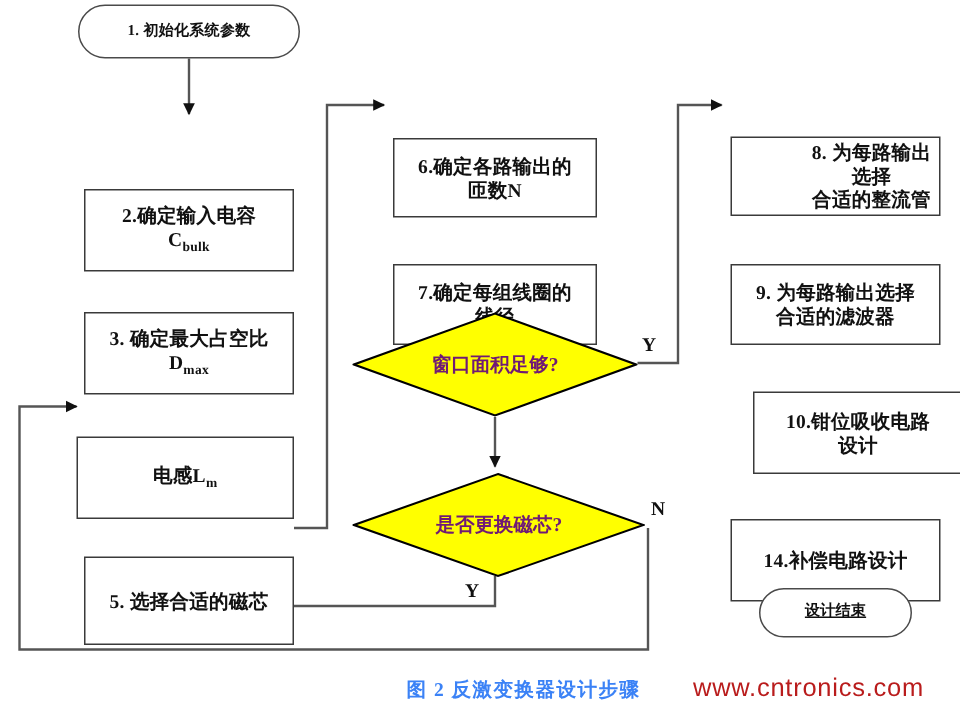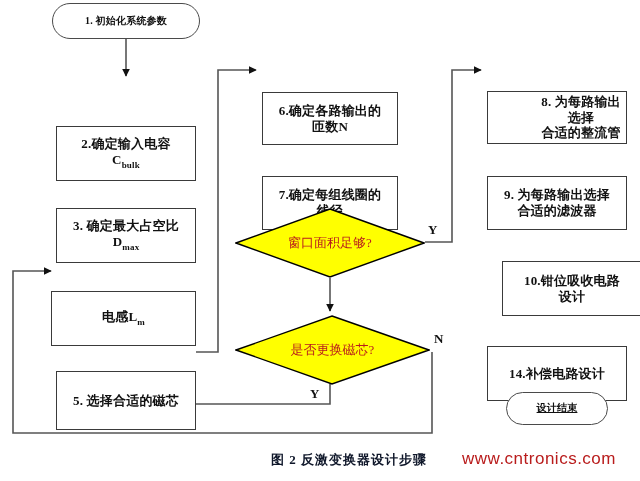--- a/index.html
+++ b/index.html
@@ -43,39 +43,39 @@
     z-index:3;
     display:flex;
     align-items:center;
     justify-content:center;
   }
   .dec-wrap svg{position:absolute;left:0;top:0;}
   .dec-label{
     position:relative;
     z-index:4;
     font-size:13px;
-    font-weight:normal;
-    color:#b91c1c;
+    font-weight:bold;
+    color:#701a75;
     text-align:center;
     white-space:nowrap;
   }
   .sub{font-size:9px;vertical-align:sub;font-weight:bold;}
   .edge-label{
     position:absolute;
     font-size:13px;
     font-weight:bold;
     color:#111111;
     z-index:4;
     font-family:"Liberation Serif","DejaVu Serif",serif;
   }
   .caption{
     position:absolute;
     font-size:13px;
     font-weight:bold;
-    color:#0f172a;
+    color:#3b82f6;
     letter-spacing:1px;
     z-index:4;
   }
   .watermark{
     position:absolute;
     font-family:"Liberation Sans","DejaVu Sans",sans-serif;
     font-size:17px;
     color:#b91c1c;
     letter-spacing:.5px;
     z-index:2;

